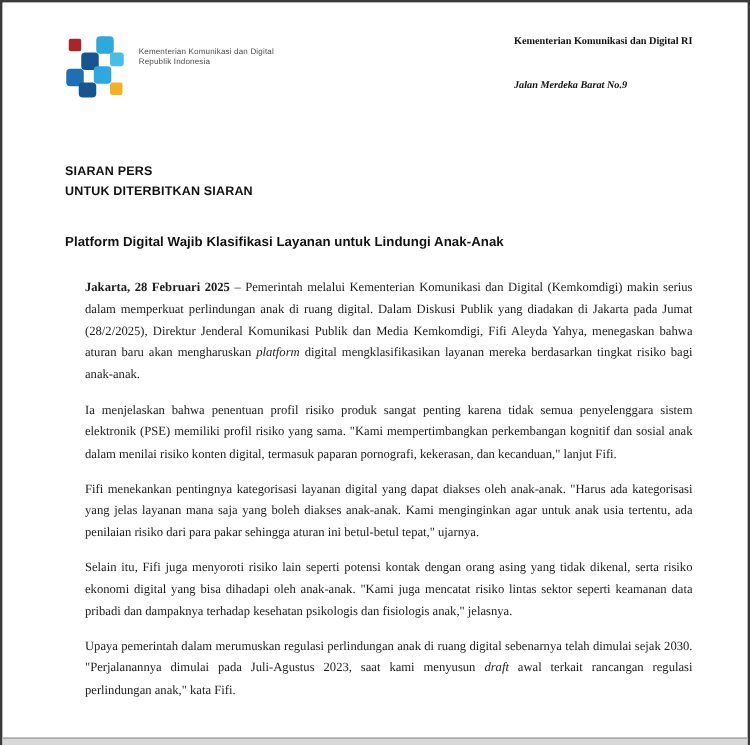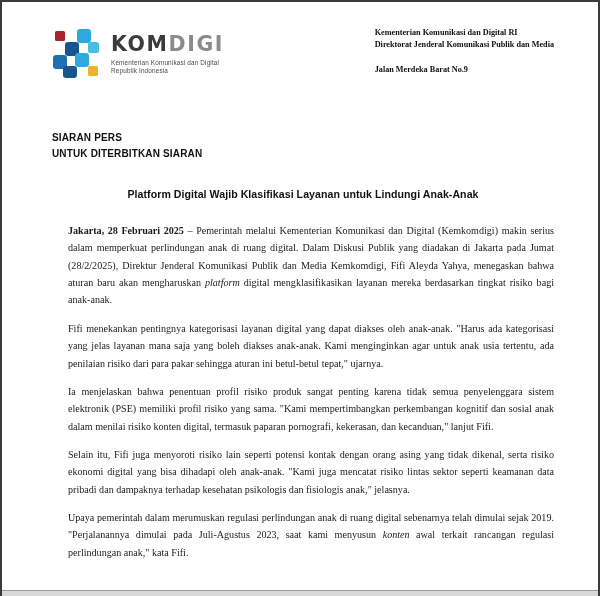--- a/index.html
+++ b/index.html
@@ -87,37 +87,36 @@
 
   .org-block {
     text-align: left;
     font-family: "Liberation Serif", serif;
     font-weight: 700;
     font-size: 8.2px;
     line-height: 1.45;
     color: #101010;
     padding-top: 3px;
   }
-  .org-block .addr { margin-top: 13px; }
+  .org-block .addr { margin-top: 23px; font-style: italic; }
 
   
   .release-labels {
     margin-top: 28px;
     font-family: "Liberation Sans", sans-serif;
     font-weight: 700;
     font-size: 10px;
     line-height: 1.55;
     color: #111111;
     letter-spacing: 0.15px;
   }
 
   
   .headline {
     margin-top: 27px;
-    text-align: center;
     font-family: "Liberation Sans", sans-serif;
     font-weight: 700;
     font-size: 10.6px;
     color: #111111;
     letter-spacing: 0.05px;
   }
 
   
   .body-copy { margin-top: 22px; }
   .para {
@@ -146,52 +145,50 @@
             <rect x="25" y="1" width="14" height="14" rx="3.2" fill="#2fa8dd"></rect>
             <rect x="13" y="14" width="14" height="14" rx="3.2" fill="#17558f"></rect>
             <rect x="36" y="14" width="11" height="11" rx="2.6" fill="#49bde4"></rect>
             <rect x="1" y="27" width="14" height="14" rx="3.2" fill="#1f6fb5"></rect>
             <rect x="23" y="25" width="14" height="14" rx="3.2" fill="#2fa8dd"></rect>
             <rect x="11" y="38" width="14" height="12" rx="3.2" fill="#17558f"></rect>
             <rect x="36" y="38" width="10" height="10" rx="1.8" fill="#f0b328"></rect>
           </svg>
         </div>
         <div class="brand-text">
-          <div class="wordmark"><span class="kom">KOM</span><span class="digi">DIGI</span></div>
           <div class="brand-sub">
             <div>Kementerian Komunikasi dan Digital</div>
             <div>Republik Indonesia</div>
           </div>
         </div>
       </div>
 
       <div class="org-block">
         <div>Kementerian Komunikasi dan Digital RI</div>
-        <div>Direktorat Jenderal Komunikasi Publik dan Media</div>
         <div class="addr">Jalan Merdeka Barat No.9</div>
       </div>
 
     </div>
 
     <div class="release-labels">
       <div>SIARAN PERS</div>
       <div>UNTUK DITERBITKAN SIARAN</div>
     </div>
 
     <div class="headline">Platform Digital Wajib Klasifikasi Layanan untuk Lindungi Anak-Anak</div>
 
     <div class="body-copy">
 
       <p class="para"><strong>Jakarta, 28 Februari 2025</strong><span> – Pemerintah melalui Kementerian Komunikasi dan Digital (Kemkomdigi) makin serius dalam memperkuat perlindungan anak di ruang digital. Dalam Diskusi Publik yang diadakan di Jakarta pada Jumat (28/2/2025), Direktur Jenderal Komunikasi Publik dan Media Kemkomdigi, Fifi Aleyda Yahya, menegaskan bahwa aturan baru akan mengharuskan </span><em>platform</em><span> digital mengklasifikasikan layanan mereka berdasarkan tingkat risiko bagi anak-anak.</span></p>
 
+      <p class="para">Ia menjelaskan bahwa penentuan profil risiko produk sangat penting karena tidak semua penyelenggara sistem elektronik (PSE) memiliki profil risiko yang sama. "Kami mempertimbangkan perkembangan kognitif dan sosial anak dalam menilai risiko konten digital, termasuk paparan pornografi, kekerasan, dan kecanduan," lanjut Fifi.</p>
+
       <p class="para">Fifi menekankan pentingnya kategorisasi layanan digital yang dapat diakses oleh anak-anak. "Harus ada kategorisasi yang jelas layanan mana saja yang boleh diakses anak-anak. Kami menginginkan agar untuk anak usia tertentu, ada penilaian risiko dari para pakar sehingga aturan ini betul-betul tepat," ujarnya.</p>
-
-      <p class="para">Ia menjelaskan bahwa penentuan profil risiko produk sangat penting karena tidak semua penyelenggara sistem elektronik (PSE) memiliki profil risiko yang sama. "Kami mempertimbangkan perkembangan kognitif dan sosial anak dalam menilai risiko konten digital, termasuk paparan pornografi, kekerasan, dan kecanduan," lanjut Fifi.</p>
 
       <p class="para">Selain itu, Fifi juga menyoroti risiko lain seperti potensi kontak dengan orang asing yang tidak dikenal, serta risiko ekonomi digital yang bisa dihadapi oleh anak-anak. "Kami juga mencatat risiko lintas sektor seperti keamanan data pribadi dan dampaknya terhadap kesehatan psikologis dan fisiologis anak," jelasnya.</p>
 
-      <p class="para"><span>Upaya pemerintah dalam merumuskan regulasi perlindungan anak di ruang digital sebenarnya telah dimulai sejak 2019. "Perjalanannya dimulai pada Juli-Agustus 2023, saat kami menyusun </span><em>konten</em><span> awal terkait rancangan regulasi perlindungan anak," kata Fifi.</span></p>
+      <p class="para"><span>Upaya pemerintah dalam merumuskan regulasi perlindungan anak di ruang digital sebenarnya telah dimulai sejak 2030. "Perjalanannya dimulai pada Juli-Agustus 2023, saat kami menyusun </span><em>draft</em><span> awal terkait rancangan regulasi perlindungan anak," kata Fifi.</span></p>
 
     </div>
 
   </div>
   <div class="bottom-strip"></div>
 </div>
 
 </body></html>

